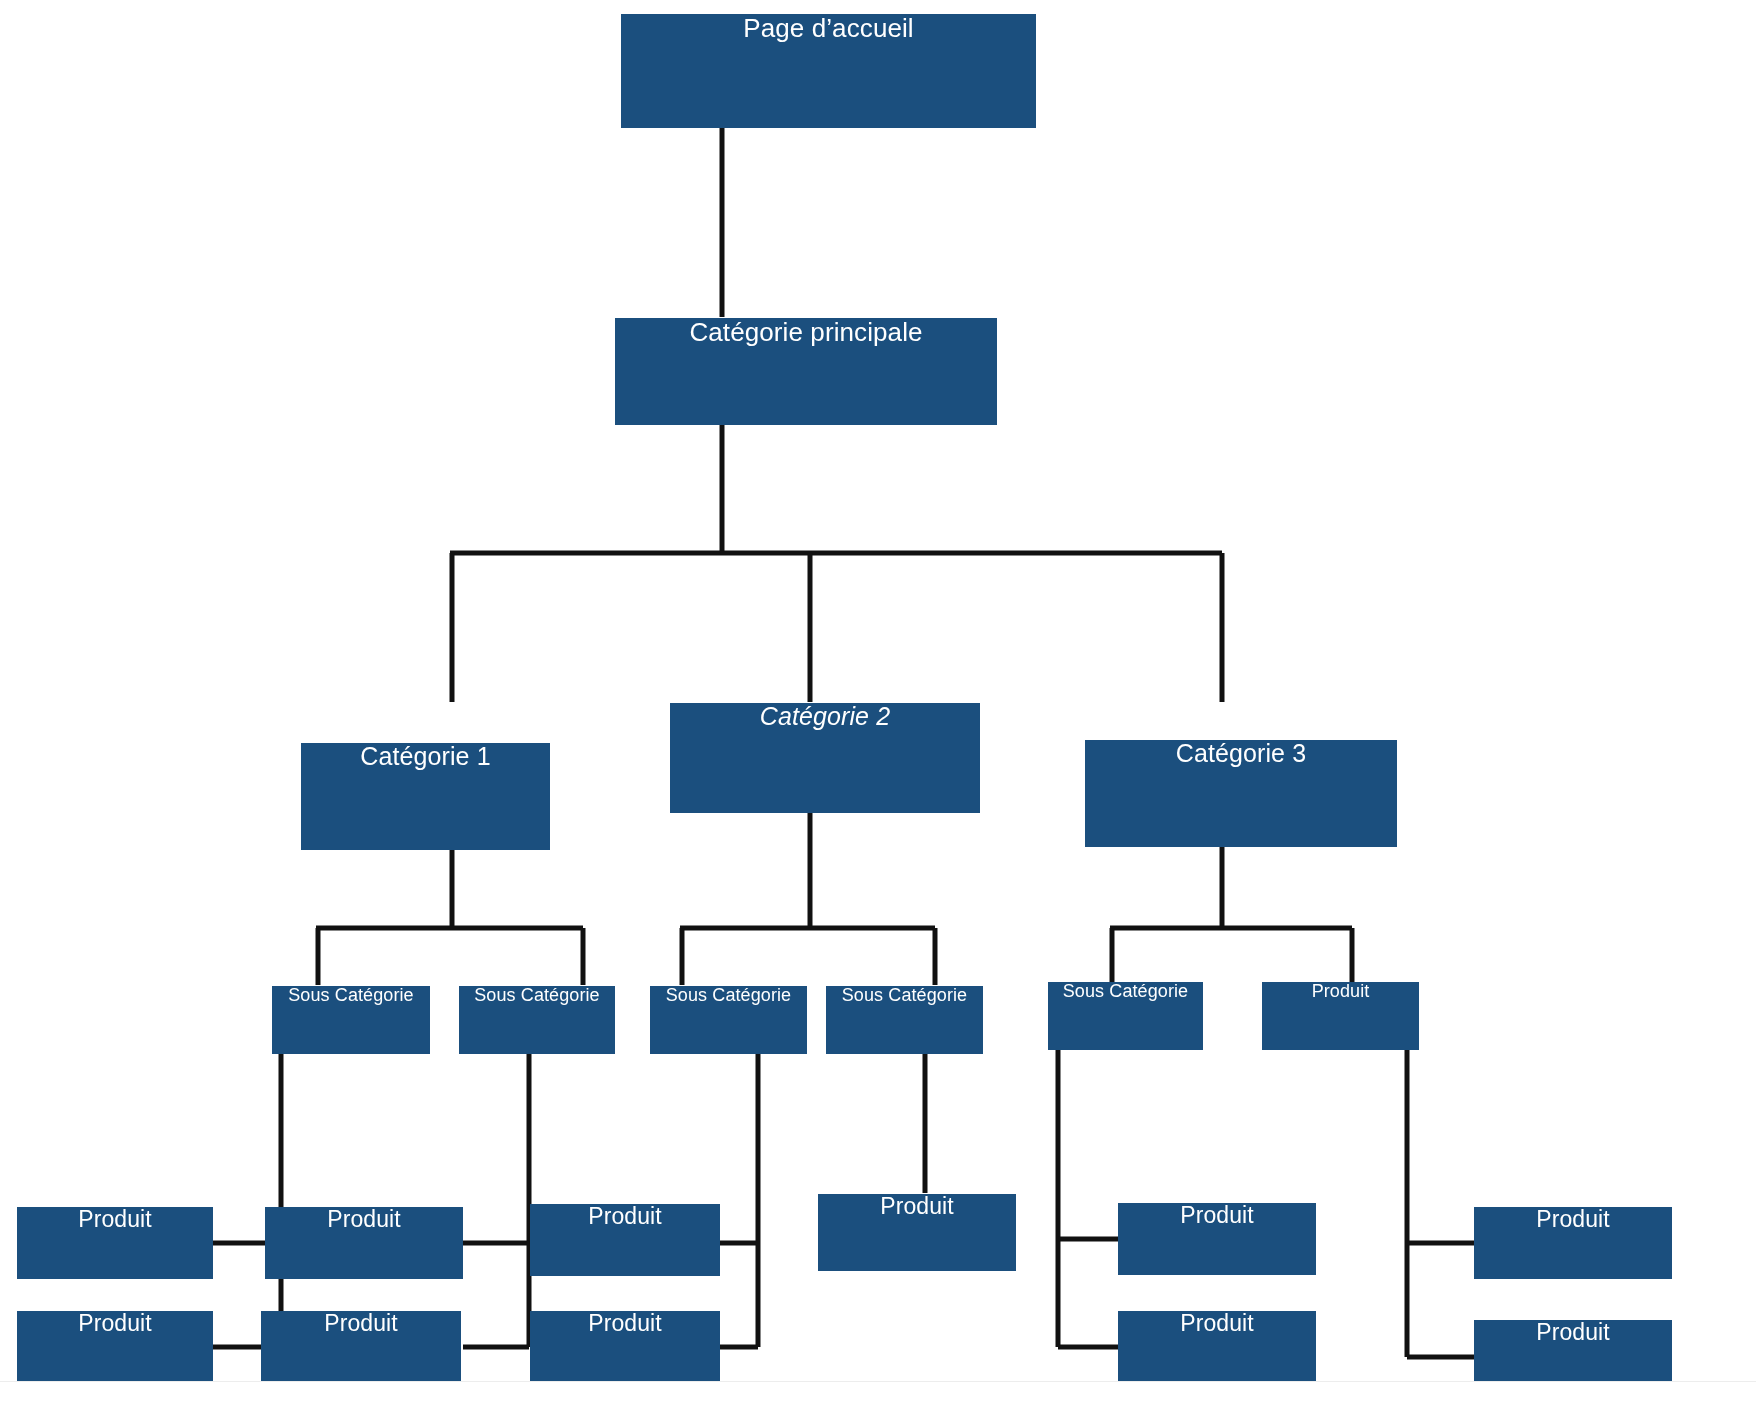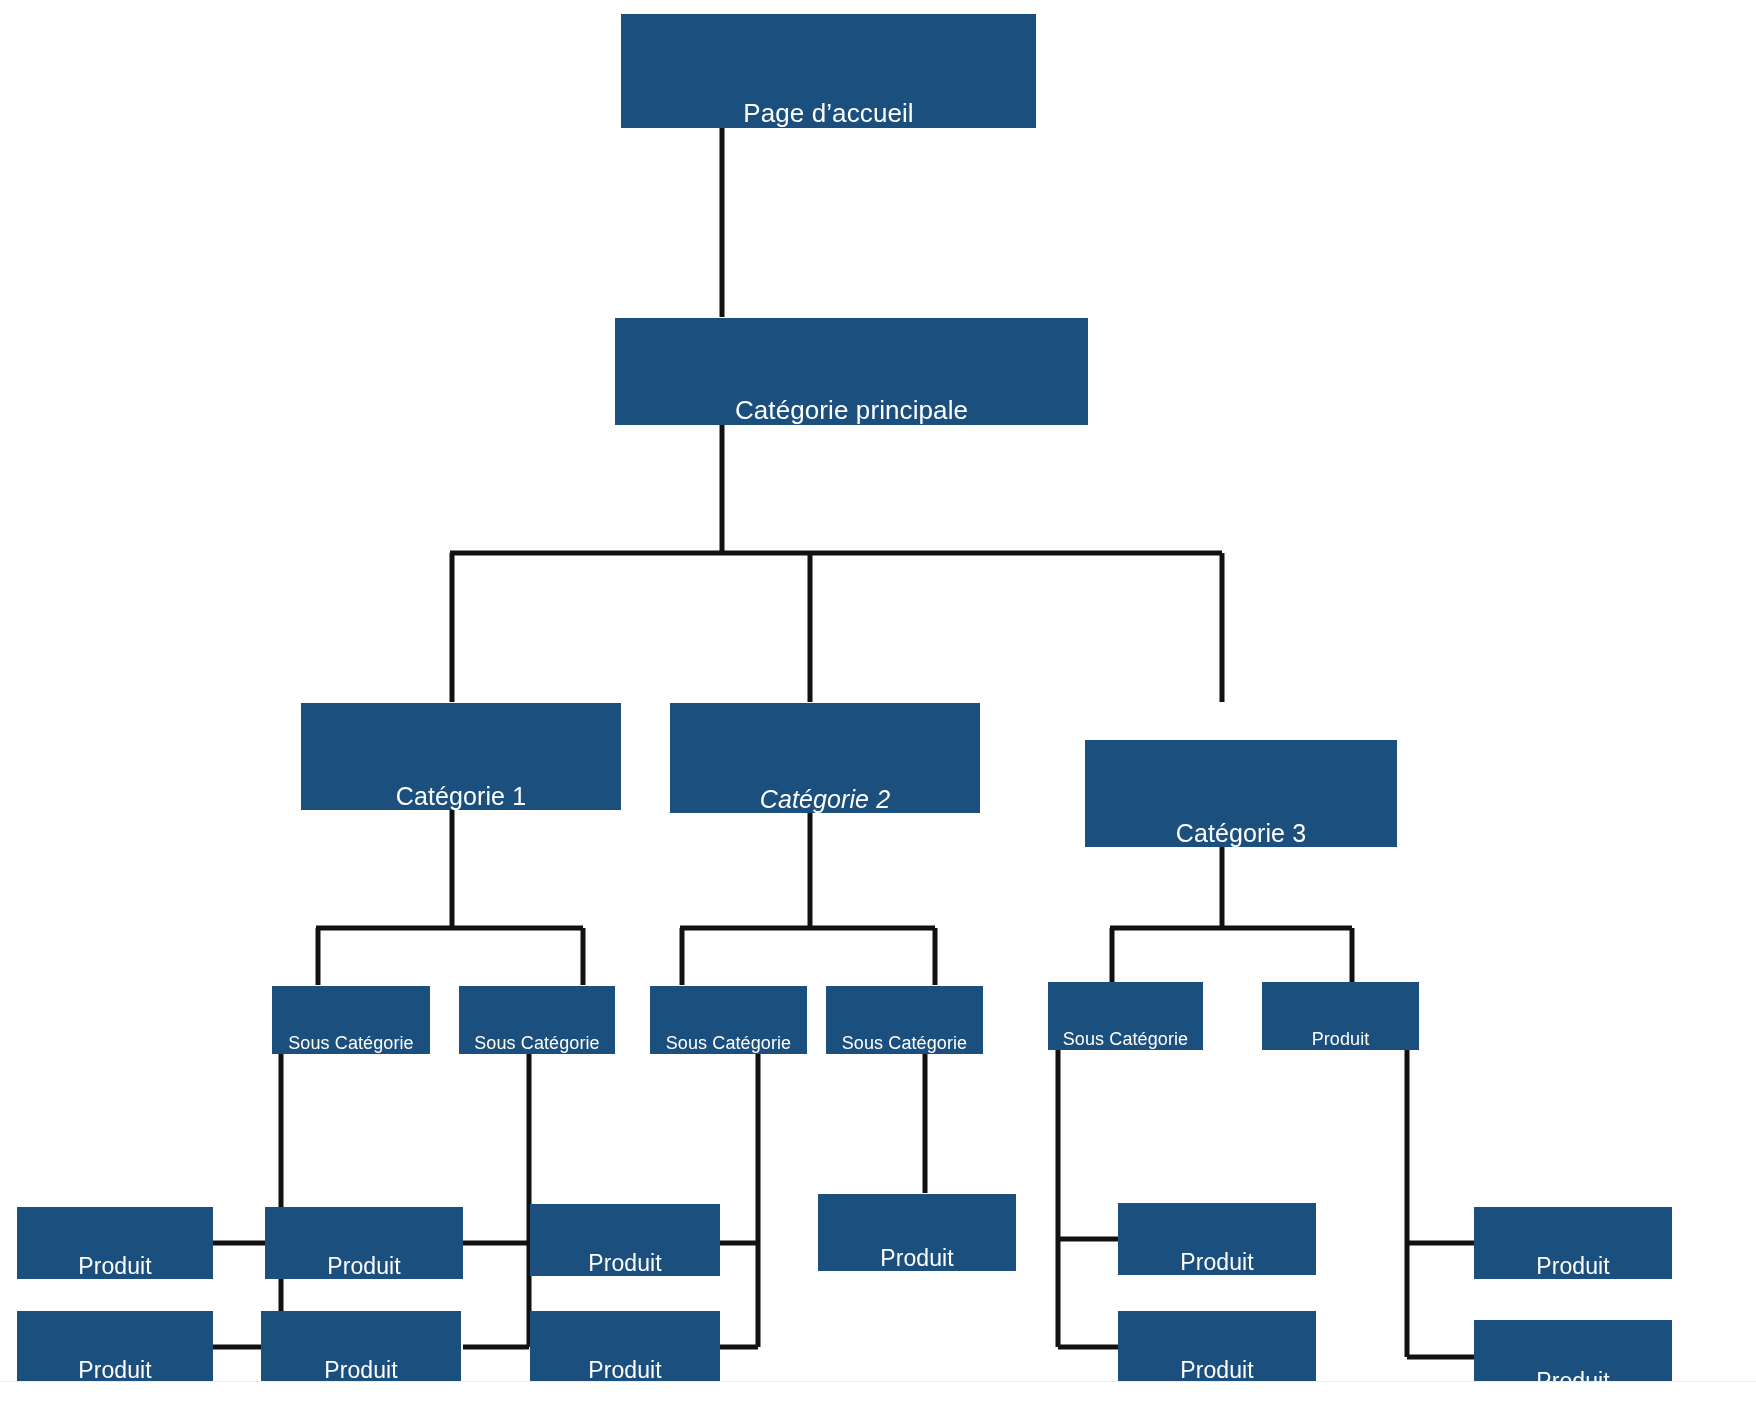--- a/index.html
+++ b/index.html
@@ -26,21 +26,21 @@
     width: 1756px;
     height: 1404px;
     pointer-events: none;
   }
   .node {
     position: absolute;
     box-sizing: border-box;
     background: #1b4f7e;
     color: #ffffff;
     display: flex;
-    align-items: flex-end;
+    align-items: flex-start;
     justify-content: center;
     text-align: center;
     line-height: 1.1;
     letter-spacing: 0.1px;
     user-select: none;
   }
   .lvl-root   { font-size: 26px; }
   .lvl-main   { font-size: 26px; }
   .lvl-cat    { font-size: 25px; }
   .lvl-sub    { font-size: 18px; }
@@ -108,25 +108,25 @@
       <line x1="1407" y1="1050" x2="1407" y2="1357"></line>
       <line x1="1407" y1="1243" x2="1475" y2="1243"></line>
       <line x1="1407" y1="1357" x2="1475" y2="1357"></line>
     </g>
   </svg>
 
   <div class="node lvl-root" style="left:621px; top:14px; width:415px; height:114px;">
     <span>Page d’accueil</span>
   </div>
 
-  <div class="node lvl-main" style="left:615px; top:318px; width:473px; height:107px;">
+  <div class="node lvl-main" style="left:615px; top:318px; width:382px; height:107px;">
     <span>Catégorie principale</span>
   </div>
 
-  <div class="node lvl-cat" style="left:301px; top:703px; width:320px; height:107px;">
+  <div class="node lvl-cat" style="left:301px; top:743px; width:249px; height:107px;">
     <span>Catégorie 1</span>
   </div>
 
   <div class="node lvl-cat" style="left:670px; top:703px; width:310px; height:110px;font-style:italic;">
     <span>Catégorie 2</span>
   </div>
 
   <div class="node lvl-cat" style="left:1085px; top:740px; width:312px; height:107px;">
     <span>Catégorie 3</span>
   </div>

